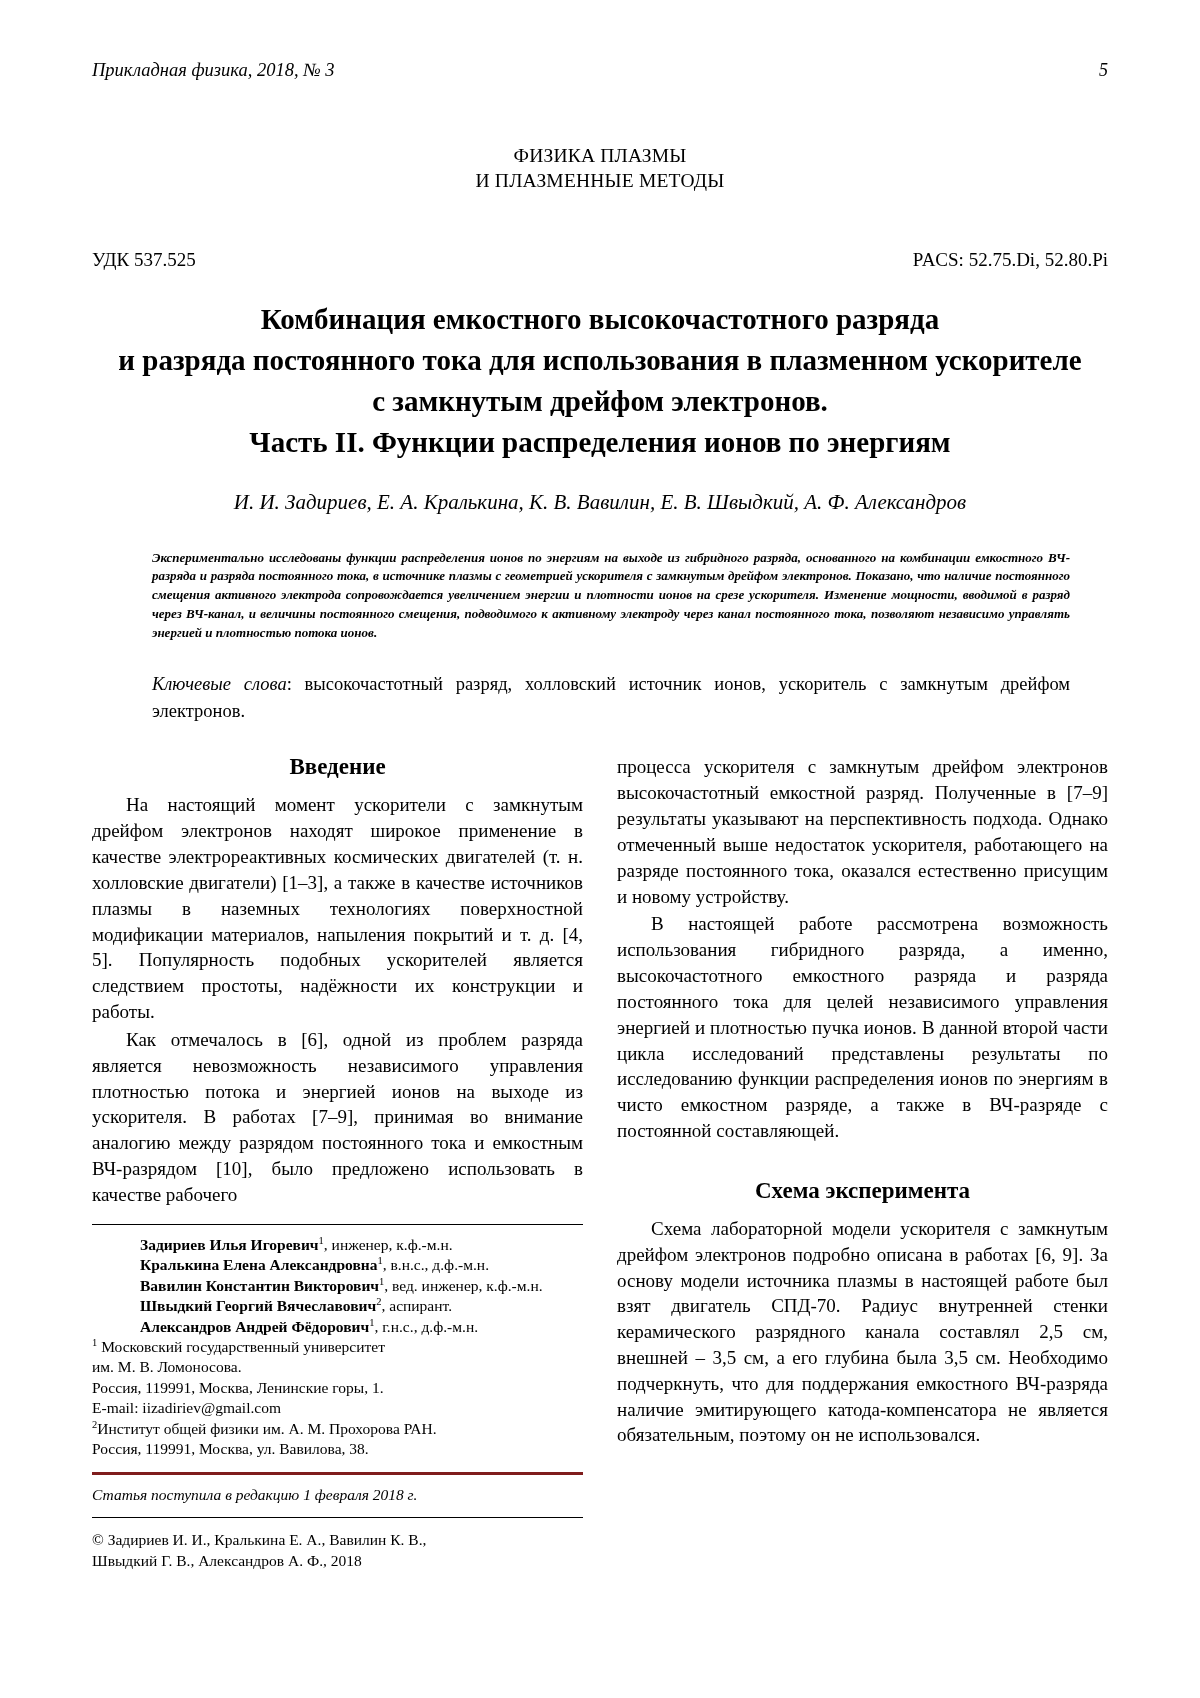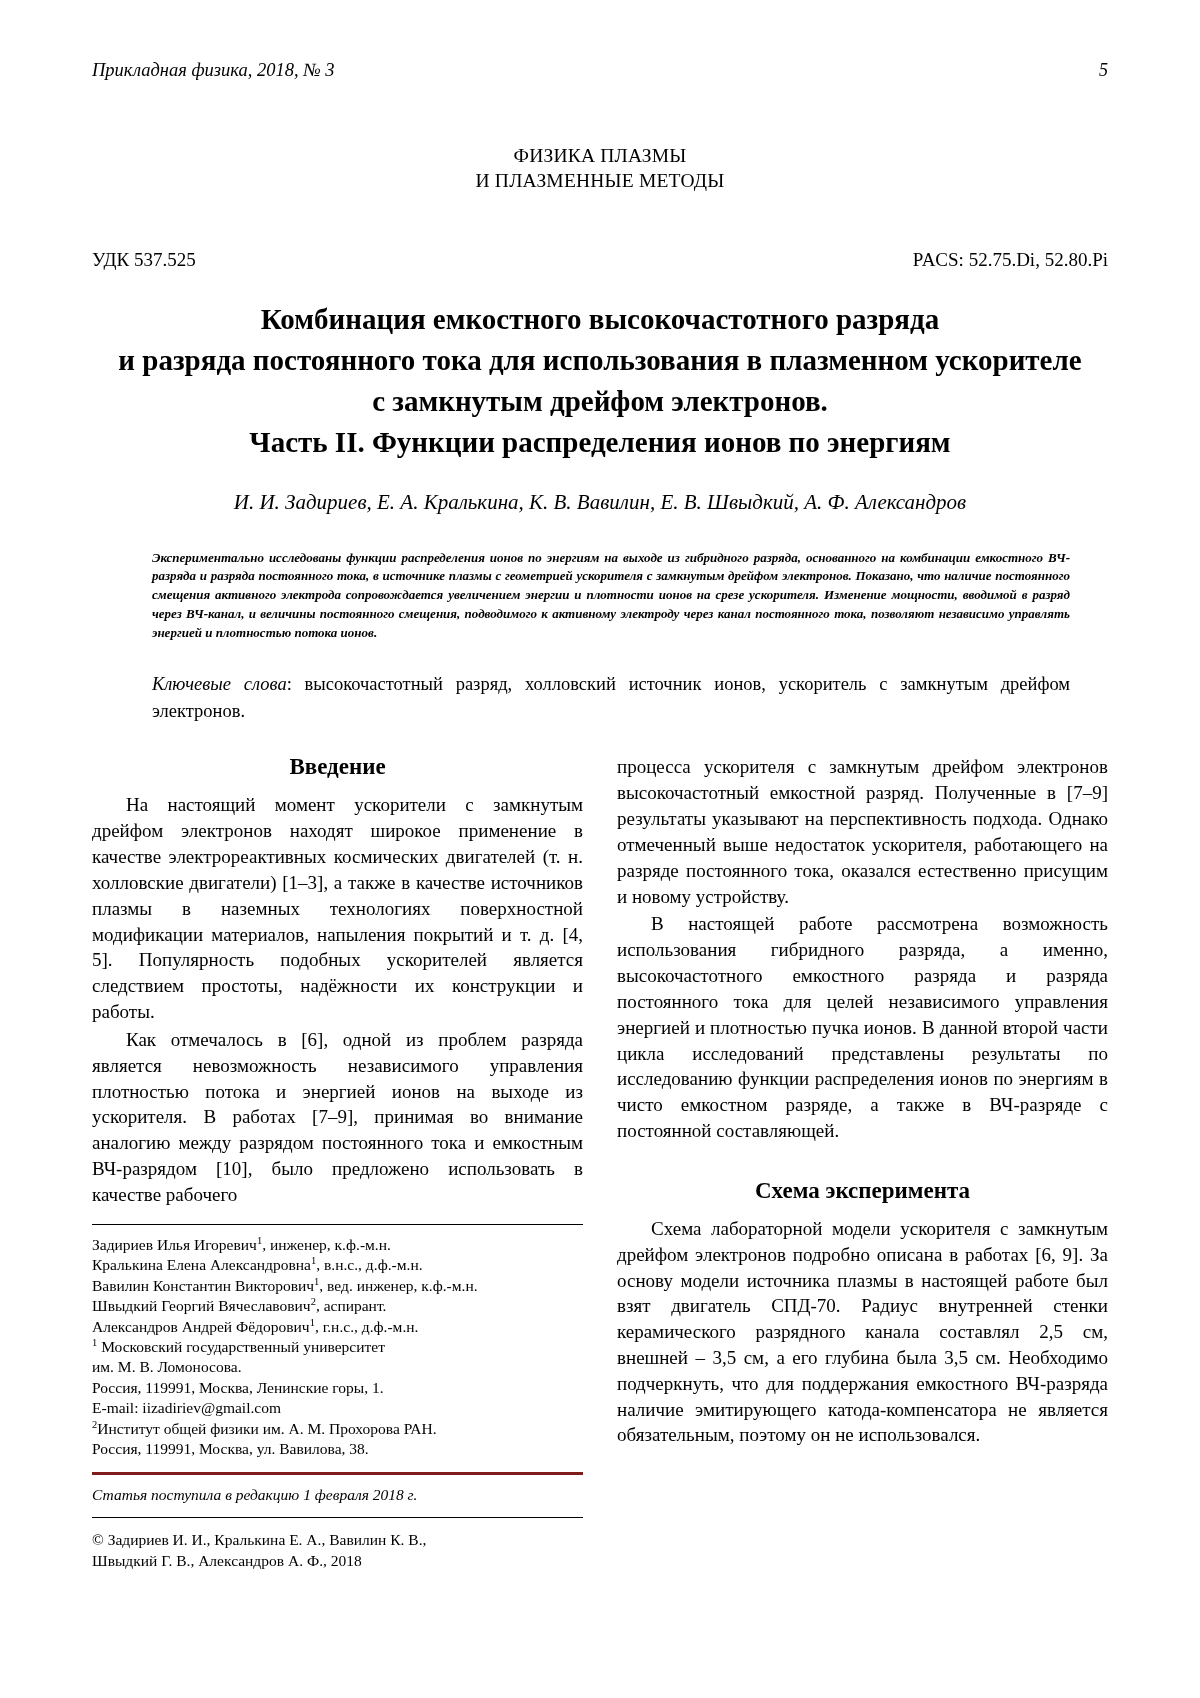--- a/index.html
+++ b/index.html
@@ -133,21 +133,21 @@
   .foot-rule {
     border-top: 1px solid #000;
     margin: 16px 0 10px 0;
     width: 100%;
   }
   .footnotes {
     font-size: 15.5px;
     line-height: 1.32;
   }
   .footnotes .fn-line { margin: 0; }
-  .footnotes .nm { font-weight: normal; }
+  .footnotes .nm { font-weight: bold; margin-left: 48px; }
   sup { font-size: 10.5px; vertical-align: super; line-height: 0; }
   .received {
     font-style: italic;
     font-size: 15.5px;
     margin-top: 12px;
     padding-top: 10px;
     border-top: 3px solid #7f1d1d;
   }
   .copyright {
     font-size: 15.5px;

